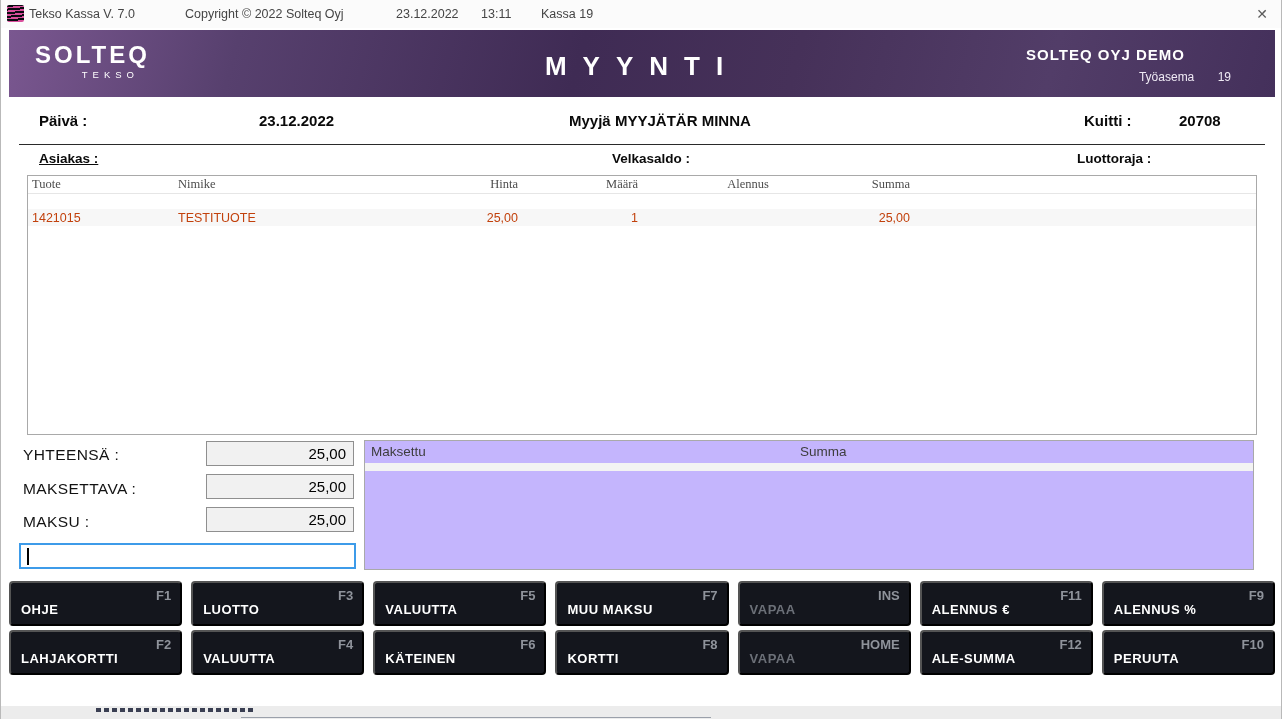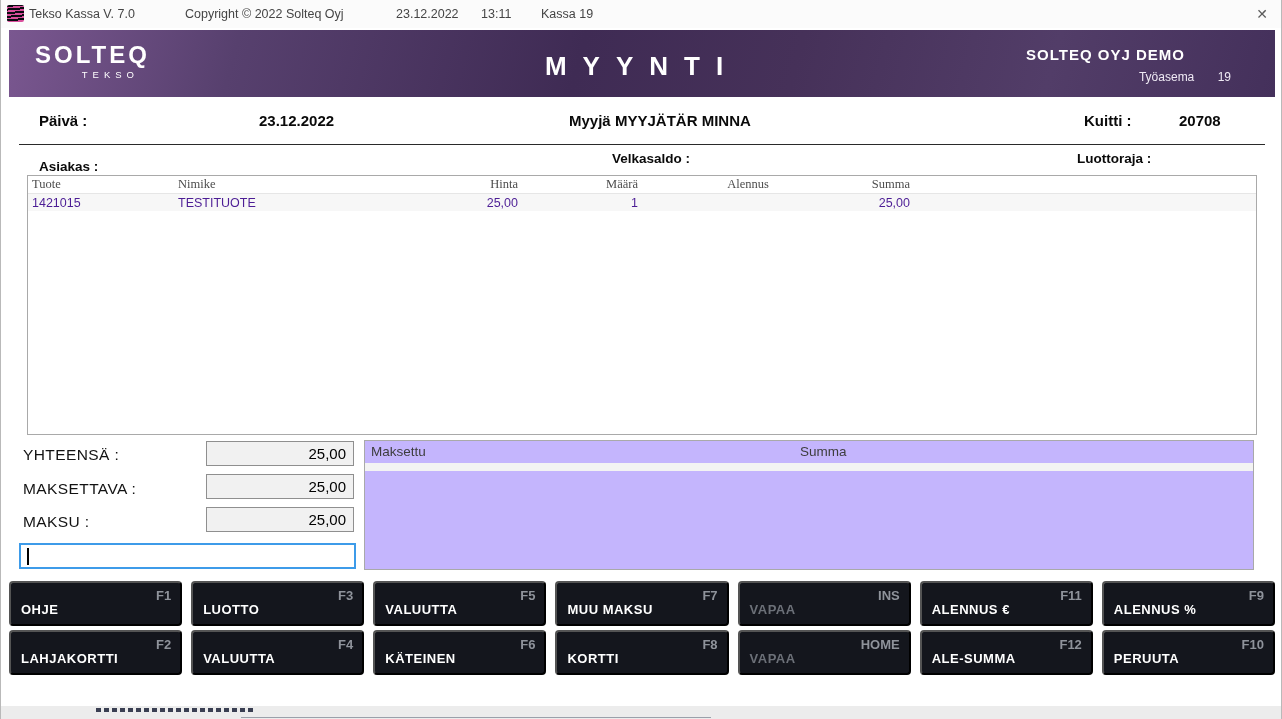--- a/index.html
+++ b/index.html
@@ -43,31 +43,31 @@
   
   .info-label, .info-value { position:absolute; font-weight:bold; font-size:15px; color:#0a0a0a; white-space:nowrap; }
   .lbl-paiva   { left:38px;  top:112px; }
   .val-paiva   { left:258px; top:112px; }
   .lbl-myyja   { left:568px; top:112px; }
   .val-myyja   { left:614px; top:112px; }
   .lbl-kuitti  { left:1083px; top:112px; }
   .val-kuitti  { left:1178px; top:112px; }
   .info-rule { position:absolute; left:18px; top:144px; width:1246px; height:1px; background:#2a2a2a; }
   .row2 { font-size:13.5px; }
-  .lbl-asiakas    { left:38px;   top:159px; }
+  .lbl-asiakas    { left:38px;   top:151px;text-decoration:underline; }
   .lbl-velkasaldo { left:611px;  top:151px; }
   .lbl-luottoraja { left:1076px; top:151px; }
 
   
   .items-table { position:absolute; left:26px; top:175px; width:1230px; height:260px;
      border:1px solid #a9a9a9; background:#fff; font-size:12.5px; }
   .t-row { display:grid; grid-template-columns:146px 230px 118px 120px 212px 60px auto;
            height:18px; align-items:center; }
   .t-row.header { color:#4c4c4c; height:18px; border-bottom:1px solid #e6e6e6;font-family:Liberation Serif, serif; }
-  .t-row.data   { color:#4c1d95; background:#f7f7f7; height:17px; }
+  .t-row.data   { color:#c2410c; background:#f7f7f7; height:17px;margin-top:15px; }
   .t-cell { padding:0 4px; white-space:nowrap; overflow:hidden; }
   .c-right  { text-align:right; }
   .c-center { text-align:center; }
 
   
   .total-label { position:absolute; left:22px; font-size:15.5px; color:#121212; letter-spacing:.4px; white-space:nowrap; }
   .tl-1 { top:446px; } .tl-2 { top:480px; } .tl-3 { top:513px; }
   .total-box { position:absolute; left:205px; width:148px; height:25px; background:#f1f1f1;
      border:1px solid #8f8f8f; font-size:15px; color:#000; text-align:right;
      line-height:23px; padding-right:7px; }

